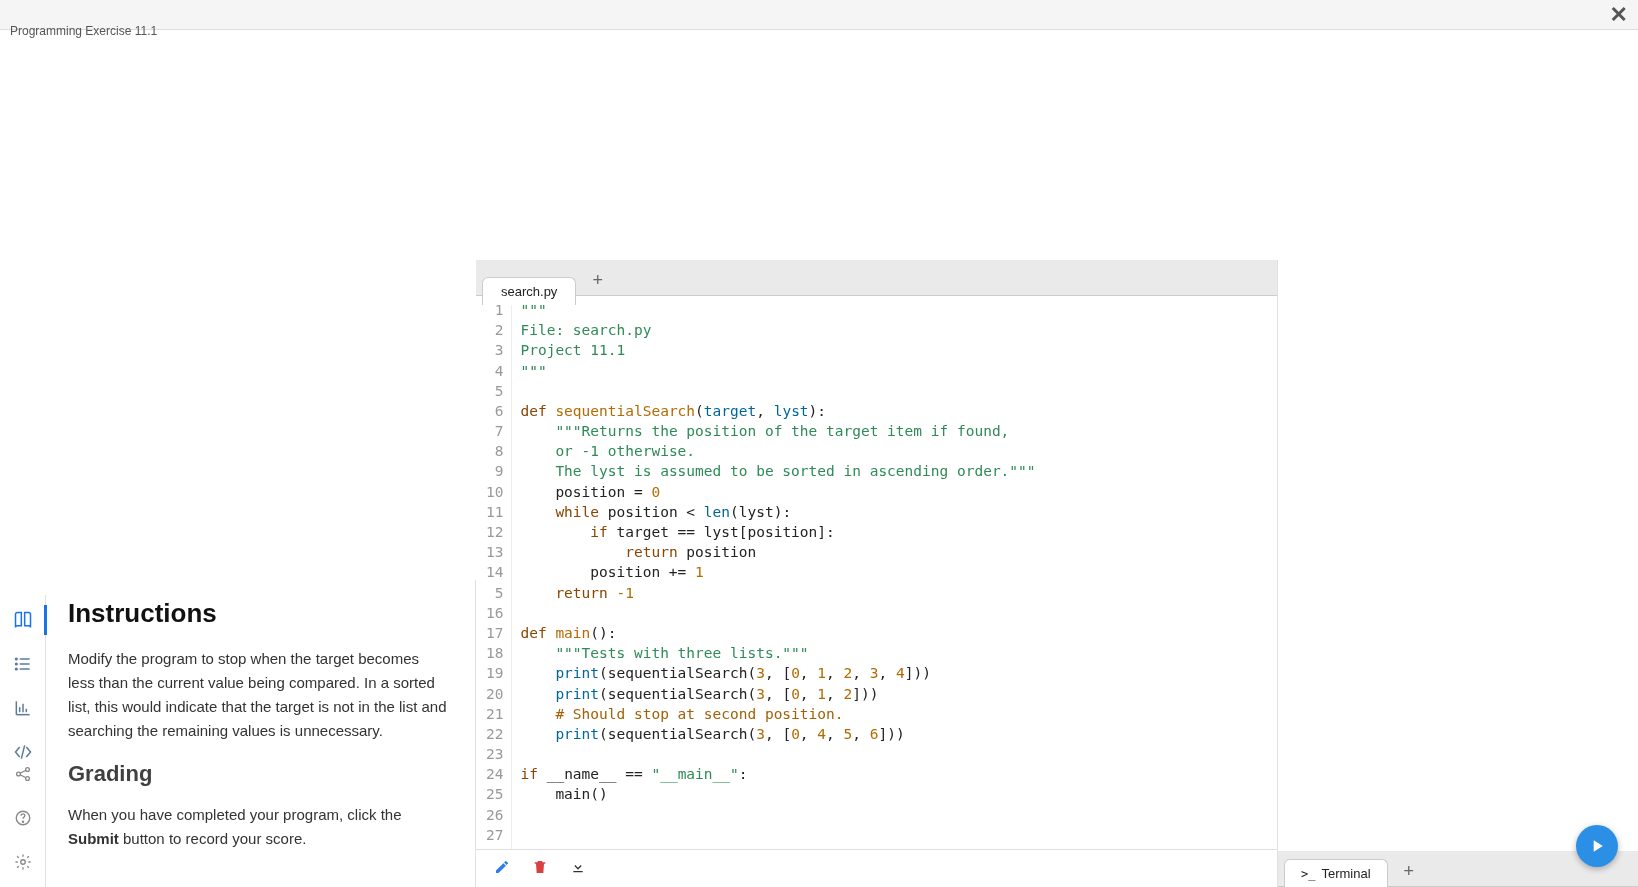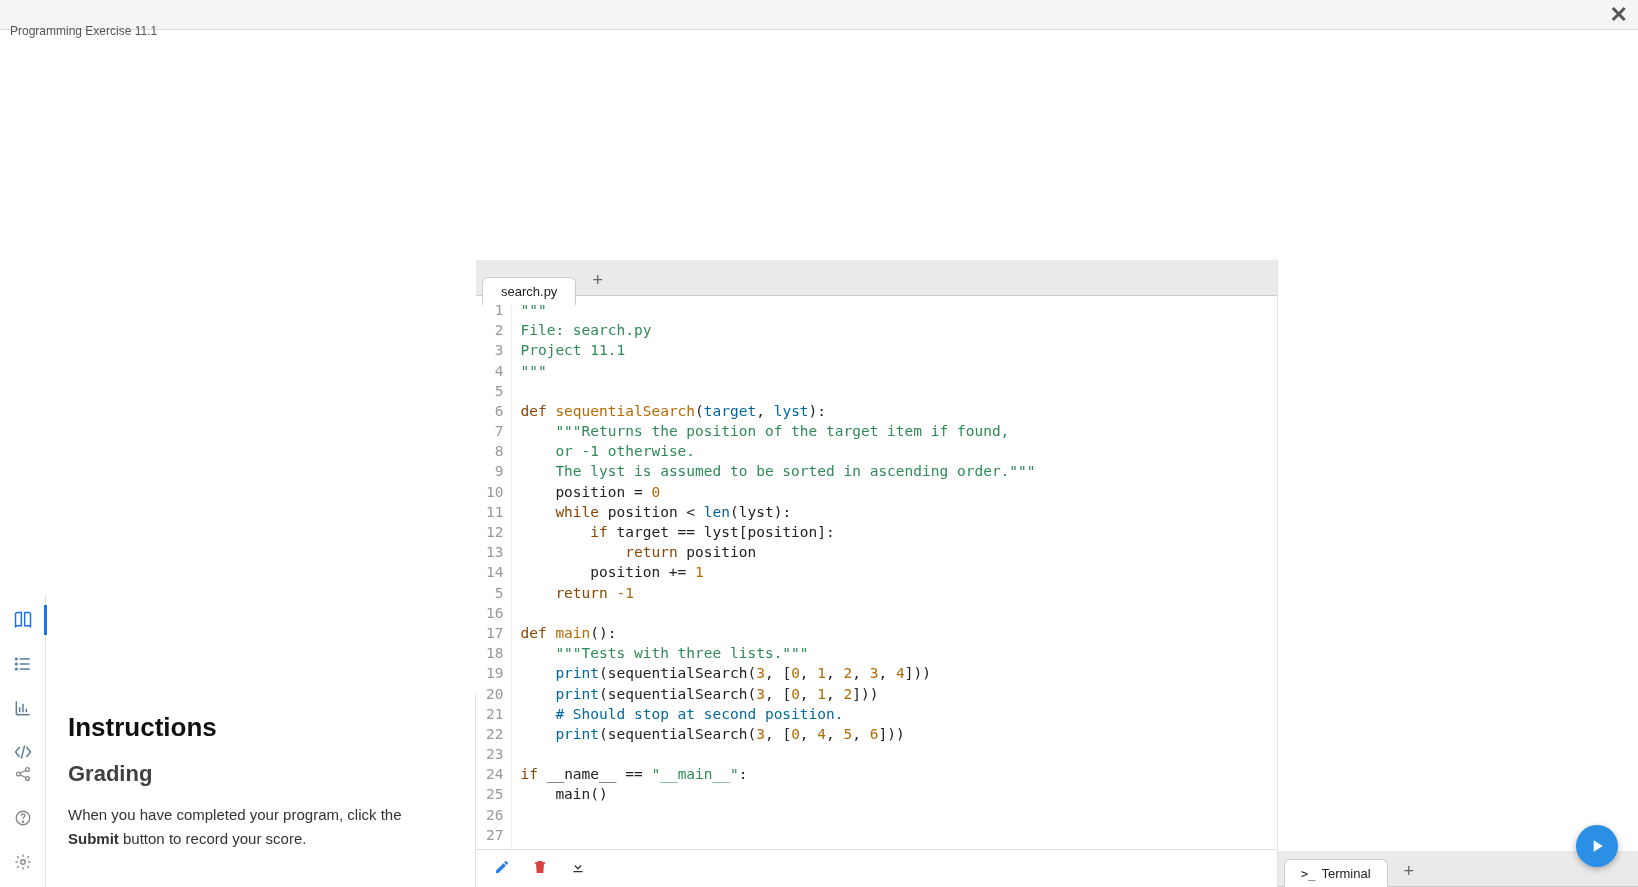--- a/index.html
+++ b/index.html
@@ -38,21 +38,21 @@
   .code-area { padding:4px 8px; white-space:pre; flex:1;}
   .code-line { height:20.2px; }
   
   
   .str { color:#2e8b57; } 
   .kw  { color:#8b4500; } 
   .fn  { color:#b36a00; } 
   .arg { color:#006699; } 
   .num { color:#b36a00; }
   .builtin { color:#006699;}
-  .cmt { color:#0369a1; }
+  .cmt { color:#a16207; }
   
   .editor-toolbar { height:38px; border-top:1px solid #e0e0e0; display:flex; align-items:center; gap:22px; padding:0 18px;}
   .tool-icon { cursor:pointer; color:#555; }
   .tool-icon.pencil { color:#2b7de9;}
   .tool-icon.trash  { color:#d94141;}
   .tool-icon.download{ color:#333;}
   
   
   .terminal-col { width:360px; display:flex; flex-direction:column; background:#1e1e1e; position:relative;}
   .term-tab-bar { height:36px; background:#eaeaea; display:flex; align-items:flex-end; border-bottom:1px solid #ccc; padding-left:6px;}
@@ -129,20 +129,21 @@
         <svg width="18" height="18" viewBox="0 0 24 24" fill="none" stroke="#888" stroke-width="1.8">
             <circle cx="12" cy="12" r="3"></circle>
             <path d="M12 2v3M12 19v3M4.2 4.2l2.1 2.1M17.7 17.7l2.1 2.1M2 12h3M19 12h3M4.2 19.8l2.1-2.1M17.7 6.3l2.1-2.1"></path>
           </svg>
       </div>
     </div>
   </div>
 
   <div class="instructions-panel">
     <h1>Instructions</h1>
+    <p>Modify the program to stop when the target becomes less than the current value being compared. In a sorted list, this would indicate that the target is not in the list and searching the remaining values is unnecessary.</p>
     <h2>Grading</h2>
     <p>
       <span>When you have completed your program, click the </span><b>Submit</b><span> button to record your score.</span>
     </p>
   </div>
 
   <div class="editor-col">
     <div class="tab-bar">
       <div class="tab">search.py</div>
       <div class="tab-add">+</div>

